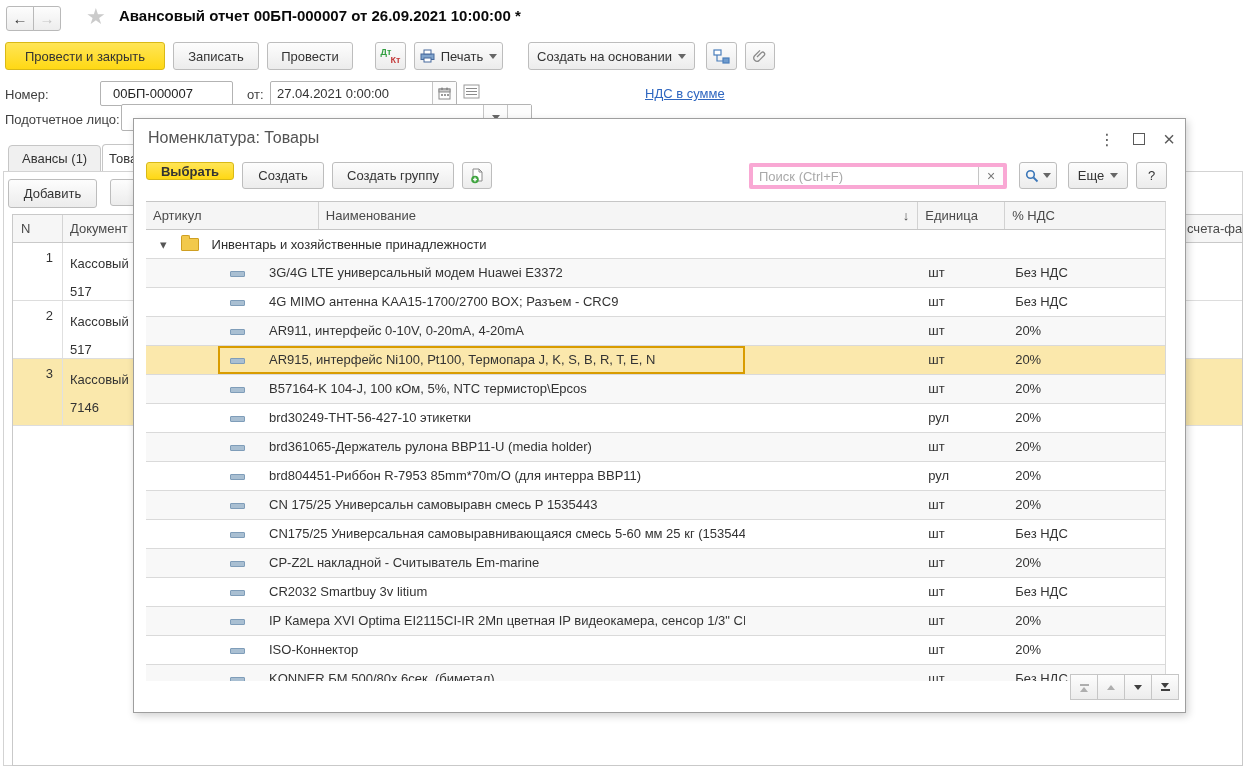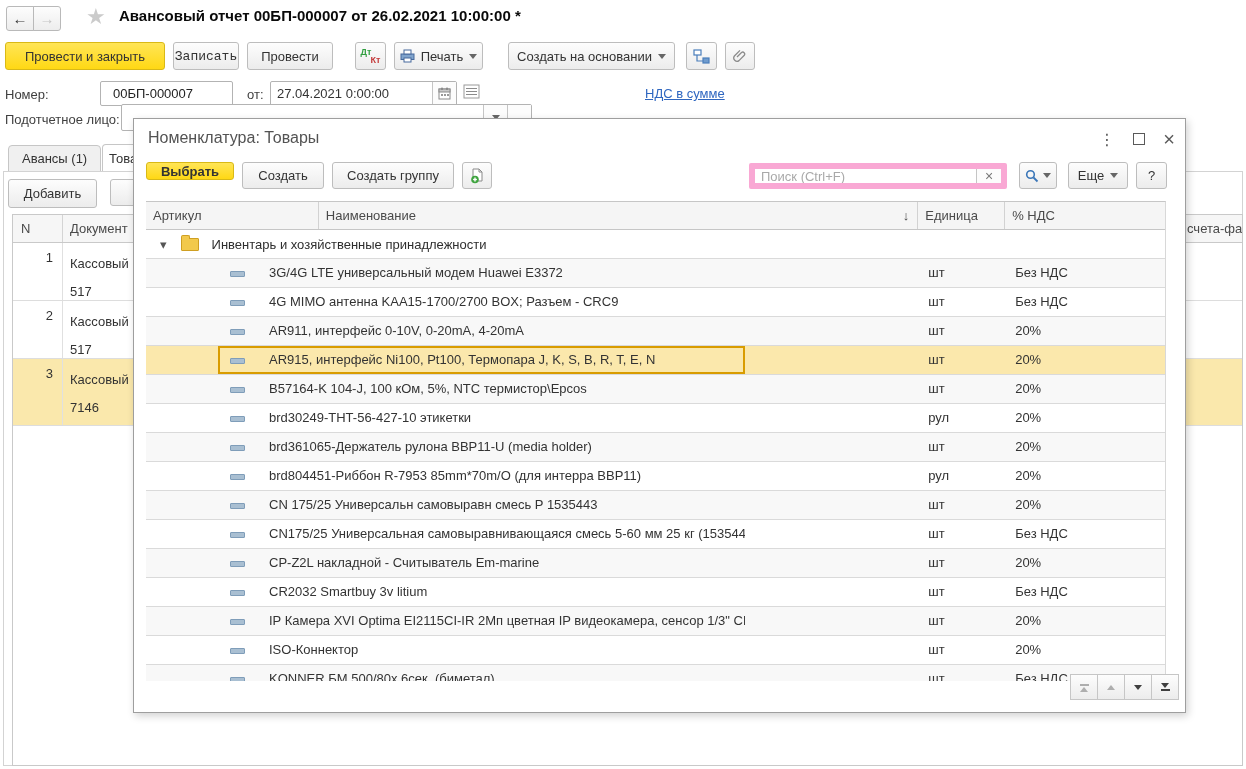--- a/index.html
+++ b/index.html
@@ -59,21 +59,21 @@
   .brow.hl{background:#fae8ac;}
   
   .modal{left:133px;top:118px;width:1053px;height:595px;box-sizing:border-box;background:#fff;
     border:1px solid #9e9e9e;box-shadow:2px 3px 8px rgba(0,0,0,0.18);z-index:10;}
   .modal-title{left:14px;top:10px;font-size:16px;color:#535353;}
   .winbtn{width:22px;height:22px;display:flex;align-items:center;justify-content:center;color:#5a5a5a;}
   .kebab{left:962px;top:9px;font-size:16px;}
   .maxbtn{left:994px;top:9px;}
   .maxbox{width:10px;height:10px;border:1.5px solid #5a5a5a;display:block;}
   .closebtn{left:1024px;top:9px;font-size:20px;}
-  .searchwrap{left:615px;top:44px;width:258px;height:26px;box-sizing:border-box;border:6px solid #f9a8d4;border-radius:2px;display:flex;background:#fff;}
+  .searchwrap{left:615px;top:44px;width:258px;height:26px;box-sizing:border-box;border:4px solid #f9a8d4;border-radius:2px;display:flex;background:#fff;}
   .searchwrap input{flex:1;border:none;outline:none;padding:0 6px;font:13px "Liberation Sans","DejaVu Sans",sans-serif;color:#222;min-width:0;background:transparent;}
   .searchwrap input::placeholder{color:#a9a9a9;}
   .clearbtn{width:24px;border-left:1px solid #c5c5c5;display:flex;align-items:center;justify-content:center;color:#777;font-size:14px;background:#fcfcfc;}
   
   .nlist{left:12px;top:82px;width:1020px;height:480px;overflow:hidden;box-sizing:border-box;
     border-top:1px solid #c6c6c6;border-right:1px solid #d8d8d8;}
   .nhead{display:flex;height:28px;box-sizing:border-box;background:#f5f5f5;border-bottom:1px solid #c6c6c6;color:#4a4a4a;}
   .nhead .hc{box-sizing:border-box;display:flex;align-items:center;border-right:1px solid #d2d2d2;padding-left:7px;}
   .nhead .hc:last-child{border-right:none;}
   .nhead .hname{width:600px;justify-content:space-between;padding-right:8px;}
@@ -113,28 +113,28 @@
 
 <div class="abs navgrp">
   <div class="navbtn first">
       <span>←</span>
     </div>
   <div class="navbtn last">
       <span>→</span>
     </div>
 </div>
 <div class="abs star">★</div>
-<div class="abs page-title">Авансовый отчет 00БП-000007 от 26.02.2021 10:00:00 *</div>
+<div class="abs page-title">Авансовый отчет 00БП-000007 от 26.09.2021 10:00:00 *</div>
 
 <div class="abs" style="left:5px;top:42px;">
   <div style="display:flex;align-items:center;">
     <div class="btn yellow" style="width:160px;">
         <span>Провести и закрыть</span>
       </div>
-    <div class="btn" style="width:66px;margin-left:8px;font-family:Liberation Mono, monospace;">
+    <div class="btn" style="width:86px;margin-left:8px;">
         <span>Записать</span>
       </div>
     <div class="btn" style="width:86px;margin-left:8px;">
         <span>Провести</span>
       </div>
     <div class="btn" style="width:31px;margin-left:22px;padding:0;">
       <span class="dtkt">
           <span class="dt">Дт</span>
           <span class="kt">Кт</span>
         </span>

